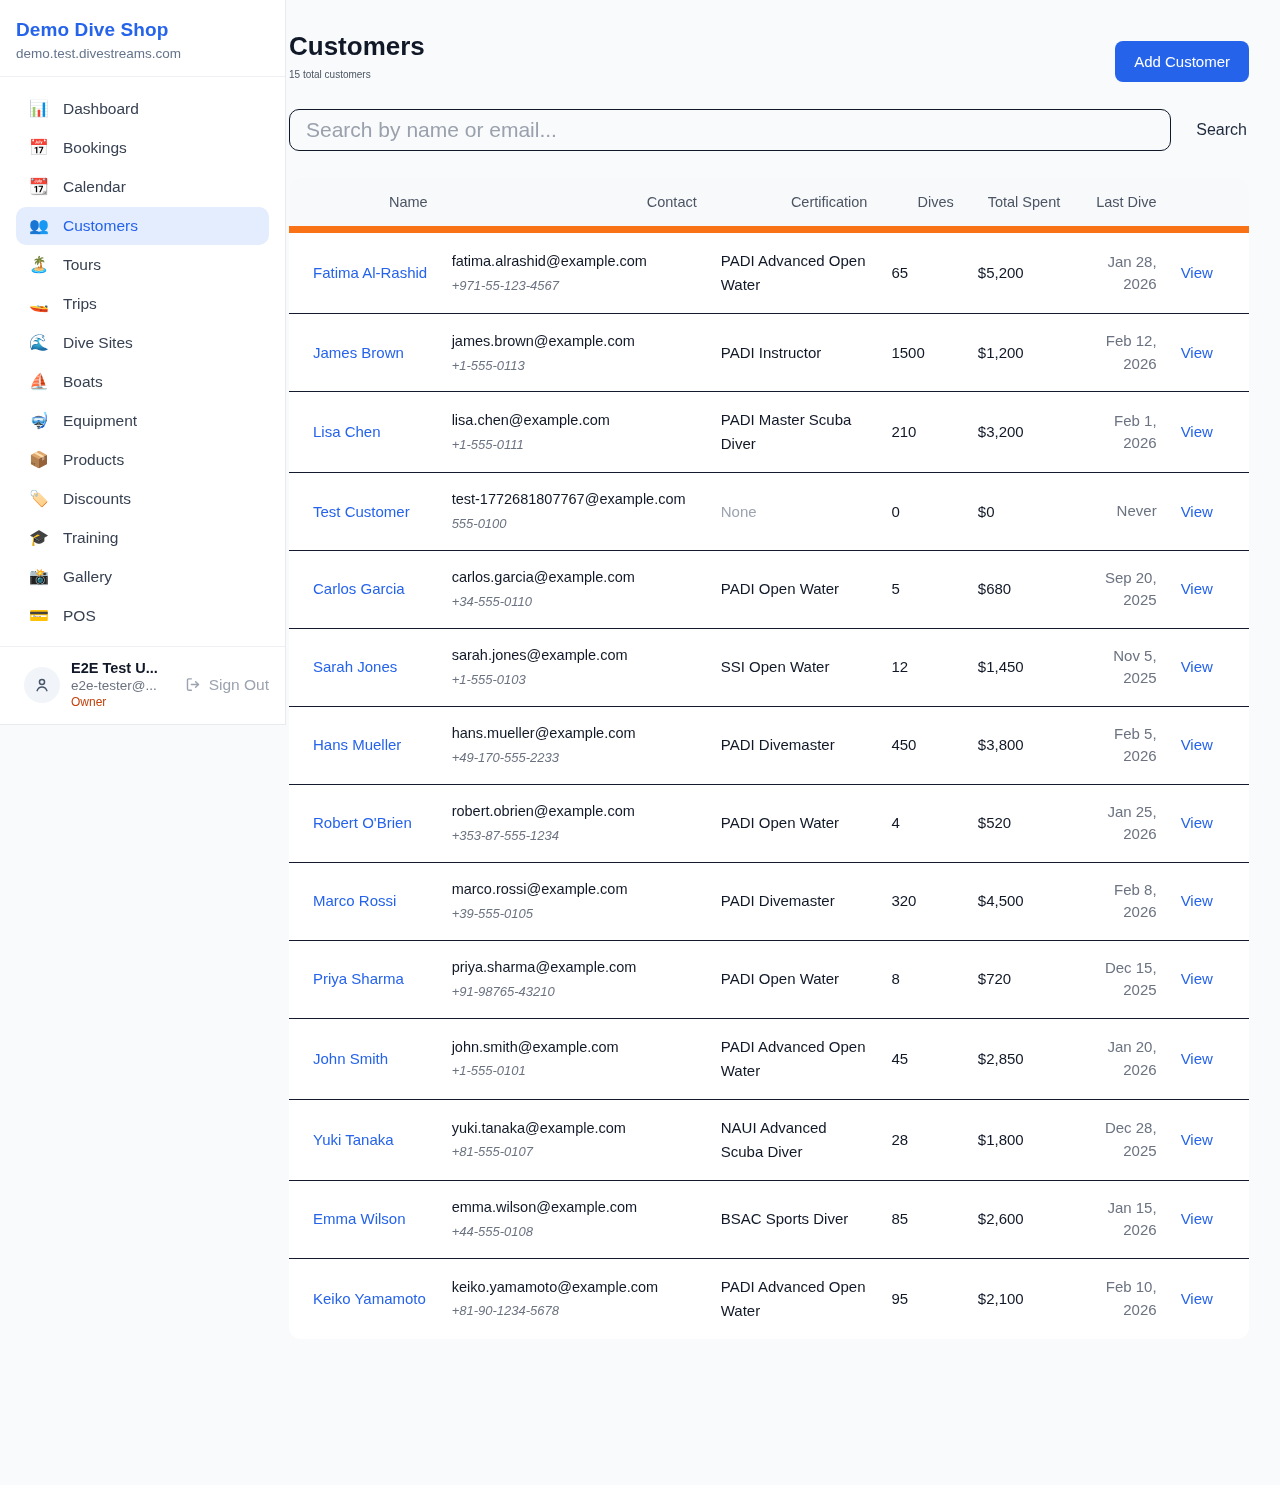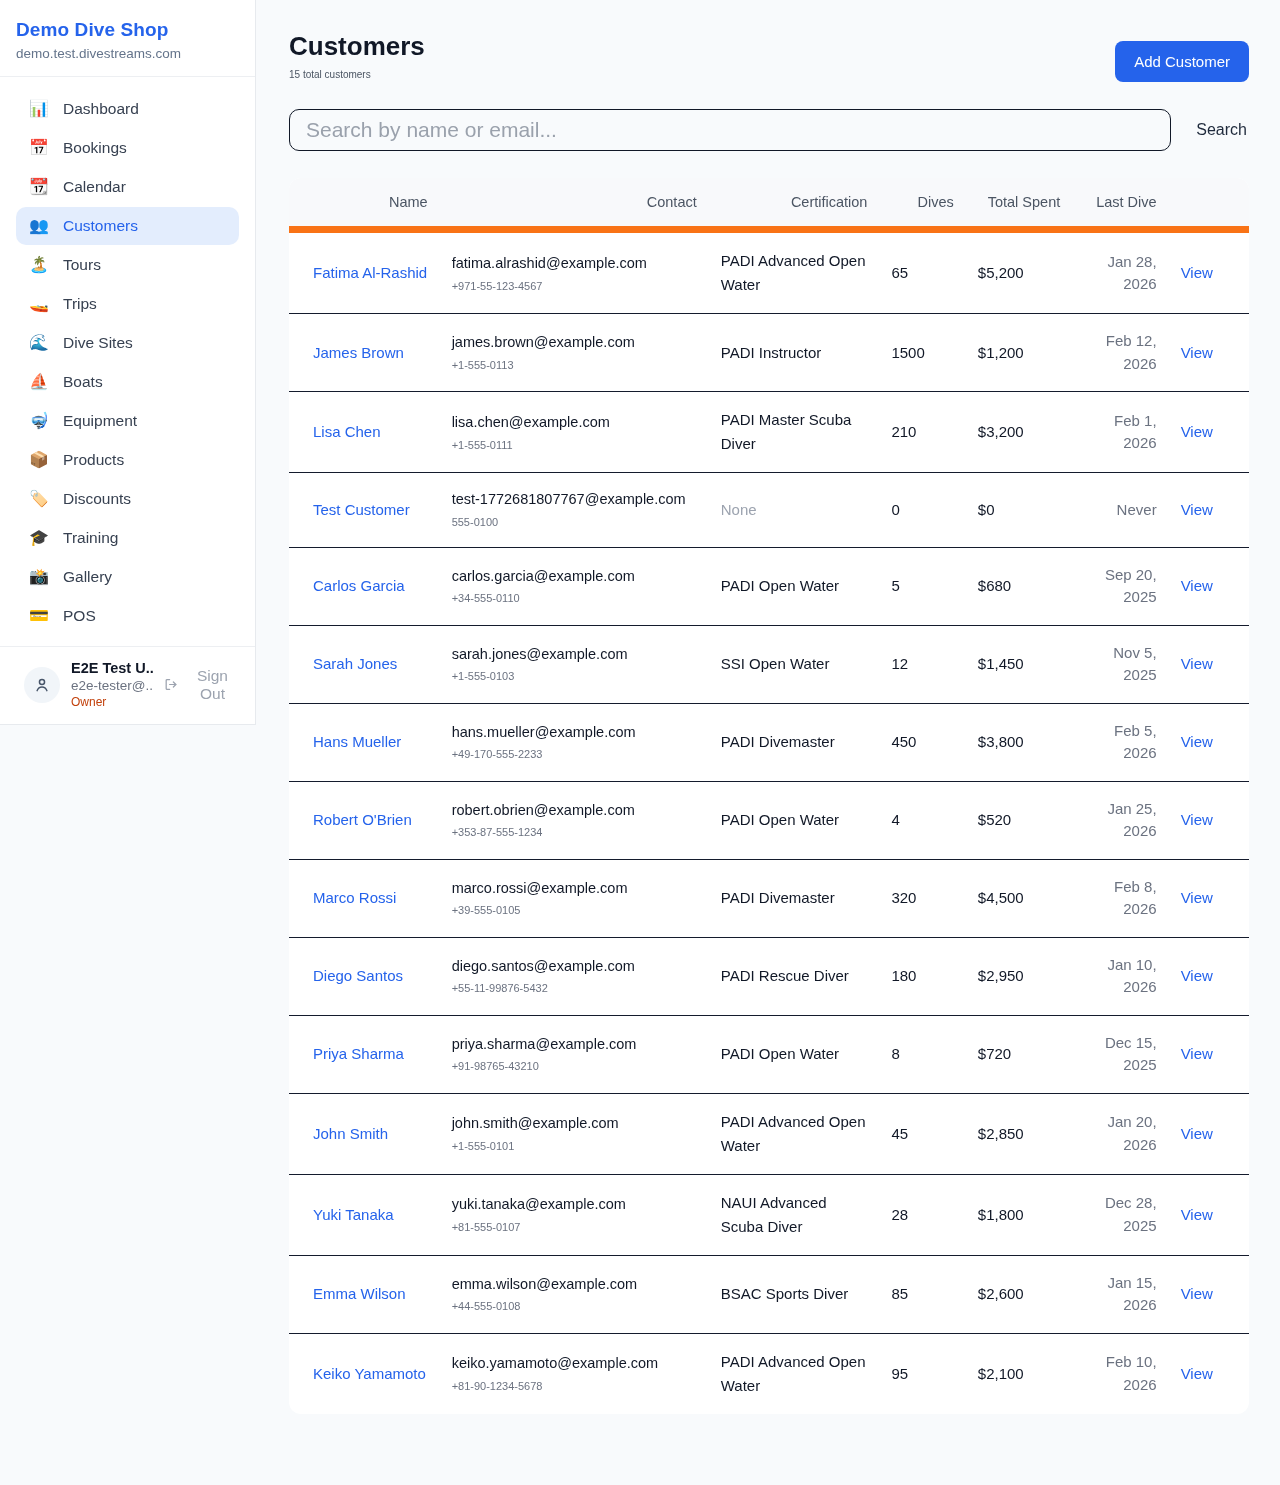--- a/index.html
+++ b/index.html
@@ -8,21 +8,21 @@
     min-height: 1485px;
     background: #f8fafc;
     font-family: "Liberation Sans", sans-serif;
     color: #111827;
   }
 
   
   .sidebar {
     position: absolute;
     left: 0; top: 0;
-    width: 256px;
+    width: 286px;
     background: #ffffff;
     border-right: 1px solid #e7eaee;
     border-bottom: 1px solid #e7eaee;
   }
   .brand { padding: 19px 16px 15px 16px; border-bottom: 1px solid #edeff2; }
   .brand-title { color: #2563eb; font-size: 19px; font-weight: 700; letter-spacing: .1px; }
   .brand-domain { margin-top: 5px; font-size: 13.5px; color: #64748b; }
 
   .nav { padding: 13px 16px 10px 16px; }
   .nav-item {
@@ -115,21 +115,21 @@
   th.col-name, td.cell-name { width: 150px; padding-left: 24px; }
   th.col-contact, td.cell-contact { width: 268px; }
   th.col-cert, td.cell-cert { width: 170px; }
   th.col-dives, td.cell-dives { width: 86px; }
   th.col-spent, td.cell-spent { width: 106px; }
   th.col-last, td.cell-last { width: 96px; }
   th.col-view, td.cell-view { width: 80px; padding-right: 24px; }
 
   .name-link { color: #2563eb; font-weight: 500; text-decoration: none; cursor: pointer; margin-top: 13px; }
   .contact-email { color: #111827; font-size: 14.5px; line-height: 1.5; word-wrap: break-word; }
-  .contact-phone { color: #6b7280; font-size: 11px; line-height: 1.5; margin-top: 3px; }
+  .contact-phone { color: #6b7280; font-size: 13px; line-height: 1.5; margin-top: 3px; font-style: italic; }
   .cell-cert { color: #111827; }
   .cert-muted { color: #9ca3af; }
   .cell-dives, .cell-spent { color: #111827; }
   .cell-last { color: #6b7280; line-height: 1.5; text-align: right; }
   .view-link { color: #2563eb; font-weight: 500; text-decoration: none; cursor: pointer; }
 </style>
 </head>
 <body>
 
 <aside class="sidebar">
@@ -348,32 +348,20 @@
               <div class="contact-email">marco.rossi@example.com</div>
               <div class="contact-phone">+39-555-0105</div>
             </td>
             <td class="cell-cert">PADI Divemaster</td>
             <td class="cell-dives">320</td>
             <td class="cell-spent">$4,500</td>
             <td class="cell-last">Feb 8, 2026</td>
             <td class="cell-view"><a class="view-link">View</a></td>
           </tr>
           <tr>
-            <td class="cell-name"><a class="name-link">Diego Santos</a></td>
-            <td class="cell-contact">
-              <div class="contact-email">diego.santos@example.com</div>
-              <div class="contact-phone">+55-11-99876-5432</div>
-            </td>
-            <td class="cell-cert">PADI Rescue Diver</td>
-            <td class="cell-dives">180</td>
-            <td class="cell-spent">$2,950</td>
-            <td class="cell-last">Jan 10, 2026</td>
-            <td class="cell-view"><a class="view-link">View</a></td>
-          </tr>
-          <tr>
             <td class="cell-name"><a class="name-link">Priya Sharma</a></td>
             <td class="cell-contact">
               <div class="contact-email">priya.sharma@example.com</div>
               <div class="contact-phone">+91-98765-43210</div>
             </td>
             <td class="cell-cert">PADI Open Water</td>
             <td class="cell-dives">8</td>
             <td class="cell-spent">$720</td>
             <td class="cell-last">Dec 15, 2025</td>
             <td class="cell-view"><a class="view-link">View</a></td>

